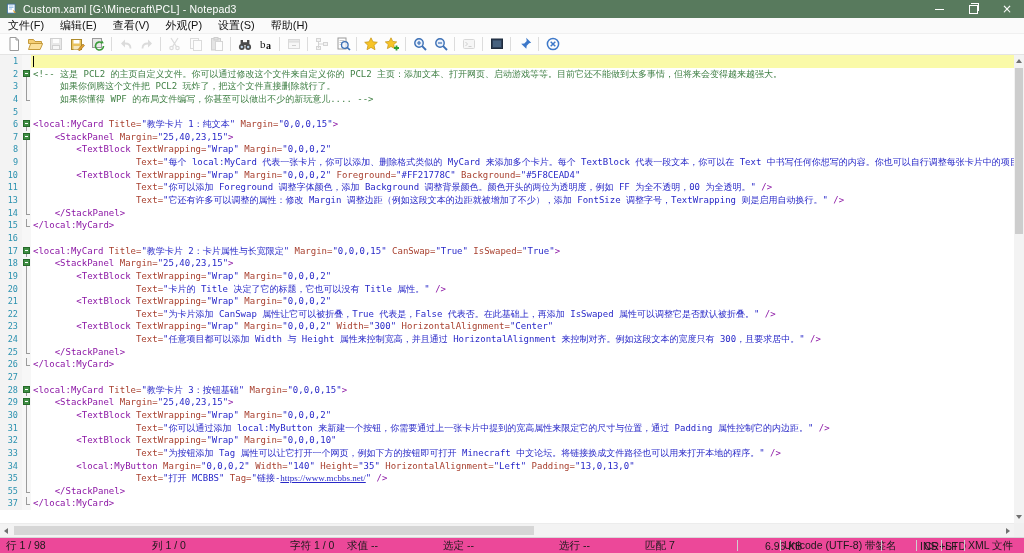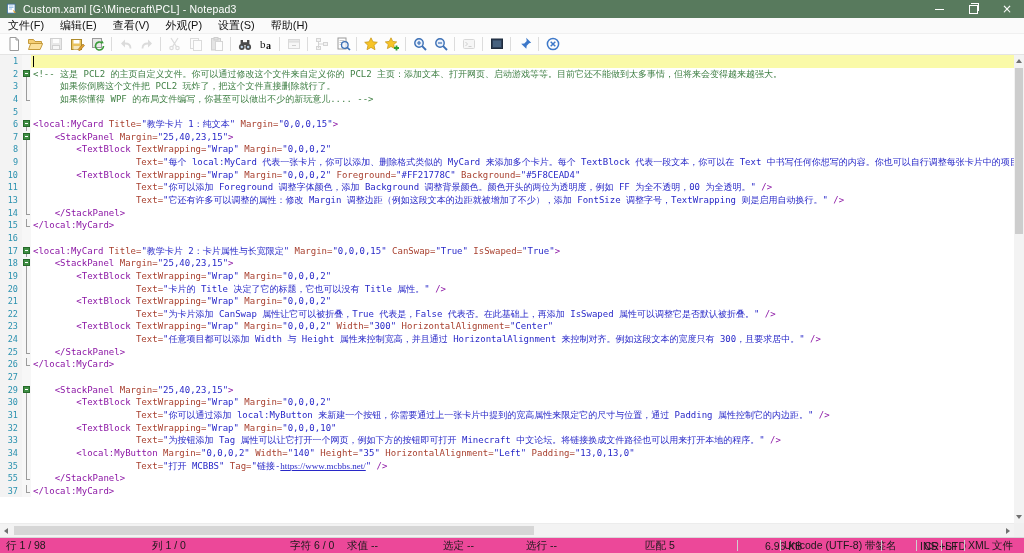--- a/index.html
+++ b/index.html
@@ -407,20 +407,27 @@
       <div class="gut">26</div>
       <div class="fold fe"></div>
       <div class="code"><span class="tk-tag">&lt;/local:MyCard&gt;</span></div>
     </div>
     <div class="row">
       <div class="gut">27</div>
       <div class="fold "></div>
       <div class="code"></div>
     </div>
     <div class="row">
+      <div class="gut">28</div>
+      <div class="fold fb">
+        <div class="fbox"></div>
+      </div>
+      <div class="code"><span class="tk-tag">&lt;local:MyCard</span><span class="tk-attr"> Title=</span><span class="tk-str">"教学卡片 3：按钮基础"</span><span class="tk-attr"> Margin=</span><span class="tk-str">"0,0,0,15"</span><span class="tk-tag">&gt;</span></div>
+    </div>
+    <div class="row">
       <div class="gut">29</div>
       <div class="fold fb">
         <div class="fbox"></div>
       </div>
       <div class="code"><span class="tk-pln">    </span><span class="tk-tag">&lt;StackPanel</span><span class="tk-attr"> Margin=</span><span class="tk-str">"25,40,23,15"</span><span class="tk-tag">&gt;</span></div>
     </div>
     <div class="row">
       <div class="gut">30</div>
       <div class="fold fl"></div>
       <div class="code"><span class="tk-pln">        </span><span class="tk-tag">&lt;TextBlock</span><span class="tk-attr"> TextWrapping=</span><span class="tk-str">"Wrap"</span><span class="tk-attr"> Margin=</span><span class="tk-str">"0,0,0,2"</span></div>
@@ -478,25 +485,25 @@
   <div class="hs-thumb"></div>
   <div class="hs-arrow hs-right">
       <div class="tri-right"></div>
     </div>
 </div>
 <div class="corner"></div>
 
 <div class="statusbar">
     <div class="st" style="left: 6px;">行  1 / 98</div>
     <div class="st" style="left: 152px;">列  1 / 0</div>
-    <div class="st" style="left: 290px;">字符  6 / 0</div>
+    <div class="st" style="left: 290px;">字符  1 / 0</div>
     <div class="st" style="left: 347px;">求值  --</div>
     <div class="st" style="left: 443px;">选定  --</div>
-    <div class="st" style="left: 526px;">选行  --</div>
-    <div class="st" style="left: 645px;">匹配  5</div>
+    <div class="st" style="left: 559px;">选行  --</div>
+    <div class="st" style="left: 645px;">匹配  7</div>
     <div class="st" style="left: 742px; margin-left: 23px;">6.96 KB</div>
     <div class="st" style="left: 784px;">Unicode (UTF-8) 带签名</div>
     <div class="st" style="left: 884px; padding-left: 40px;">CR+LF</div>
     <div class="st" style="left: 920px;">INS</div>
     <div class="st" style="left: 945px;">STD</div>
     <div class="st" style="left: 968px;">XML 文件</div>
     <div class="st-sep" style="left: 737px;"></div>
     <div class="st-sep" style="left: 780px;"></div>
     <div class="st-sep" style="left: 881px;"></div>
     <div class="st-sep" style="left: 916px;"></div>

